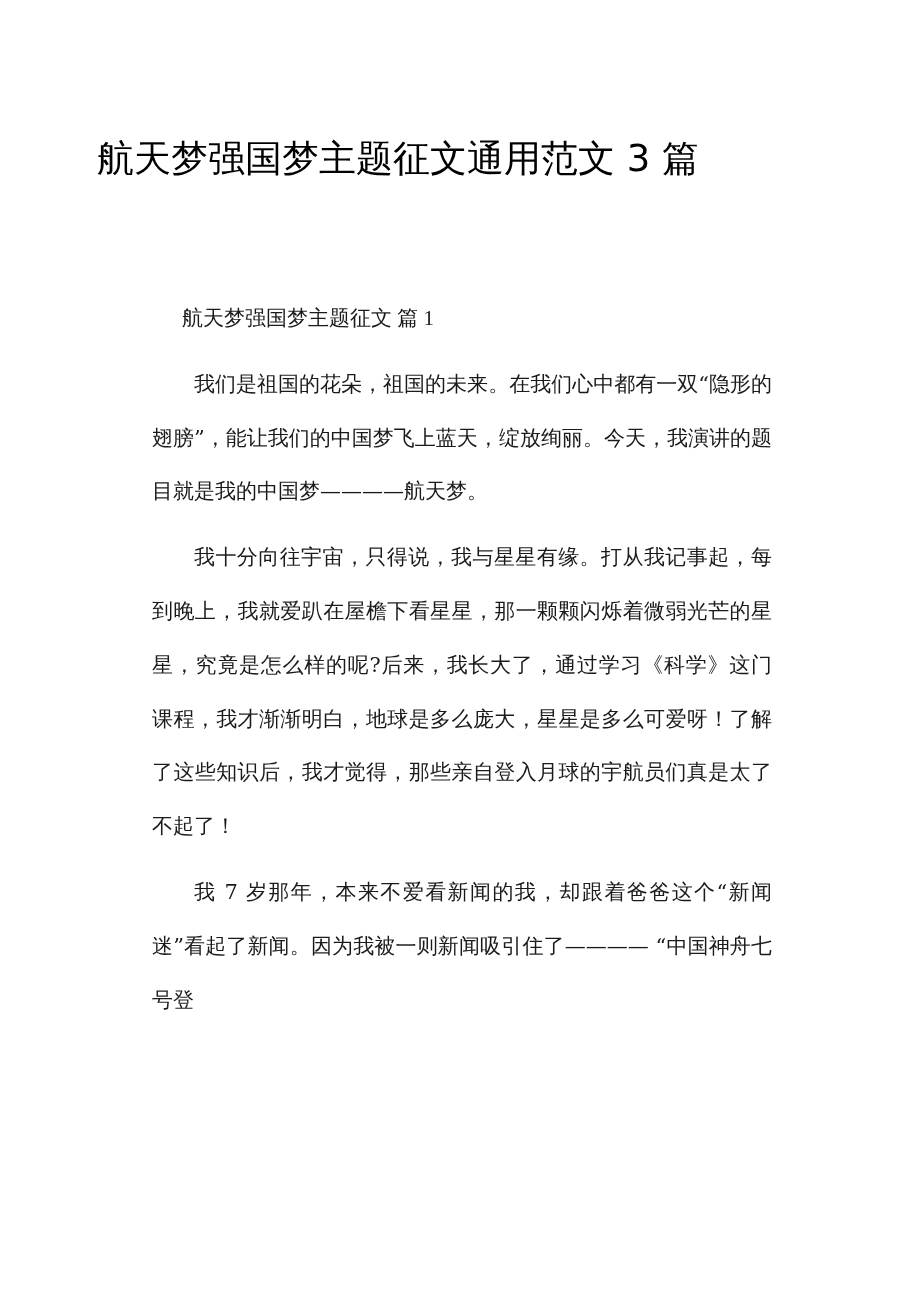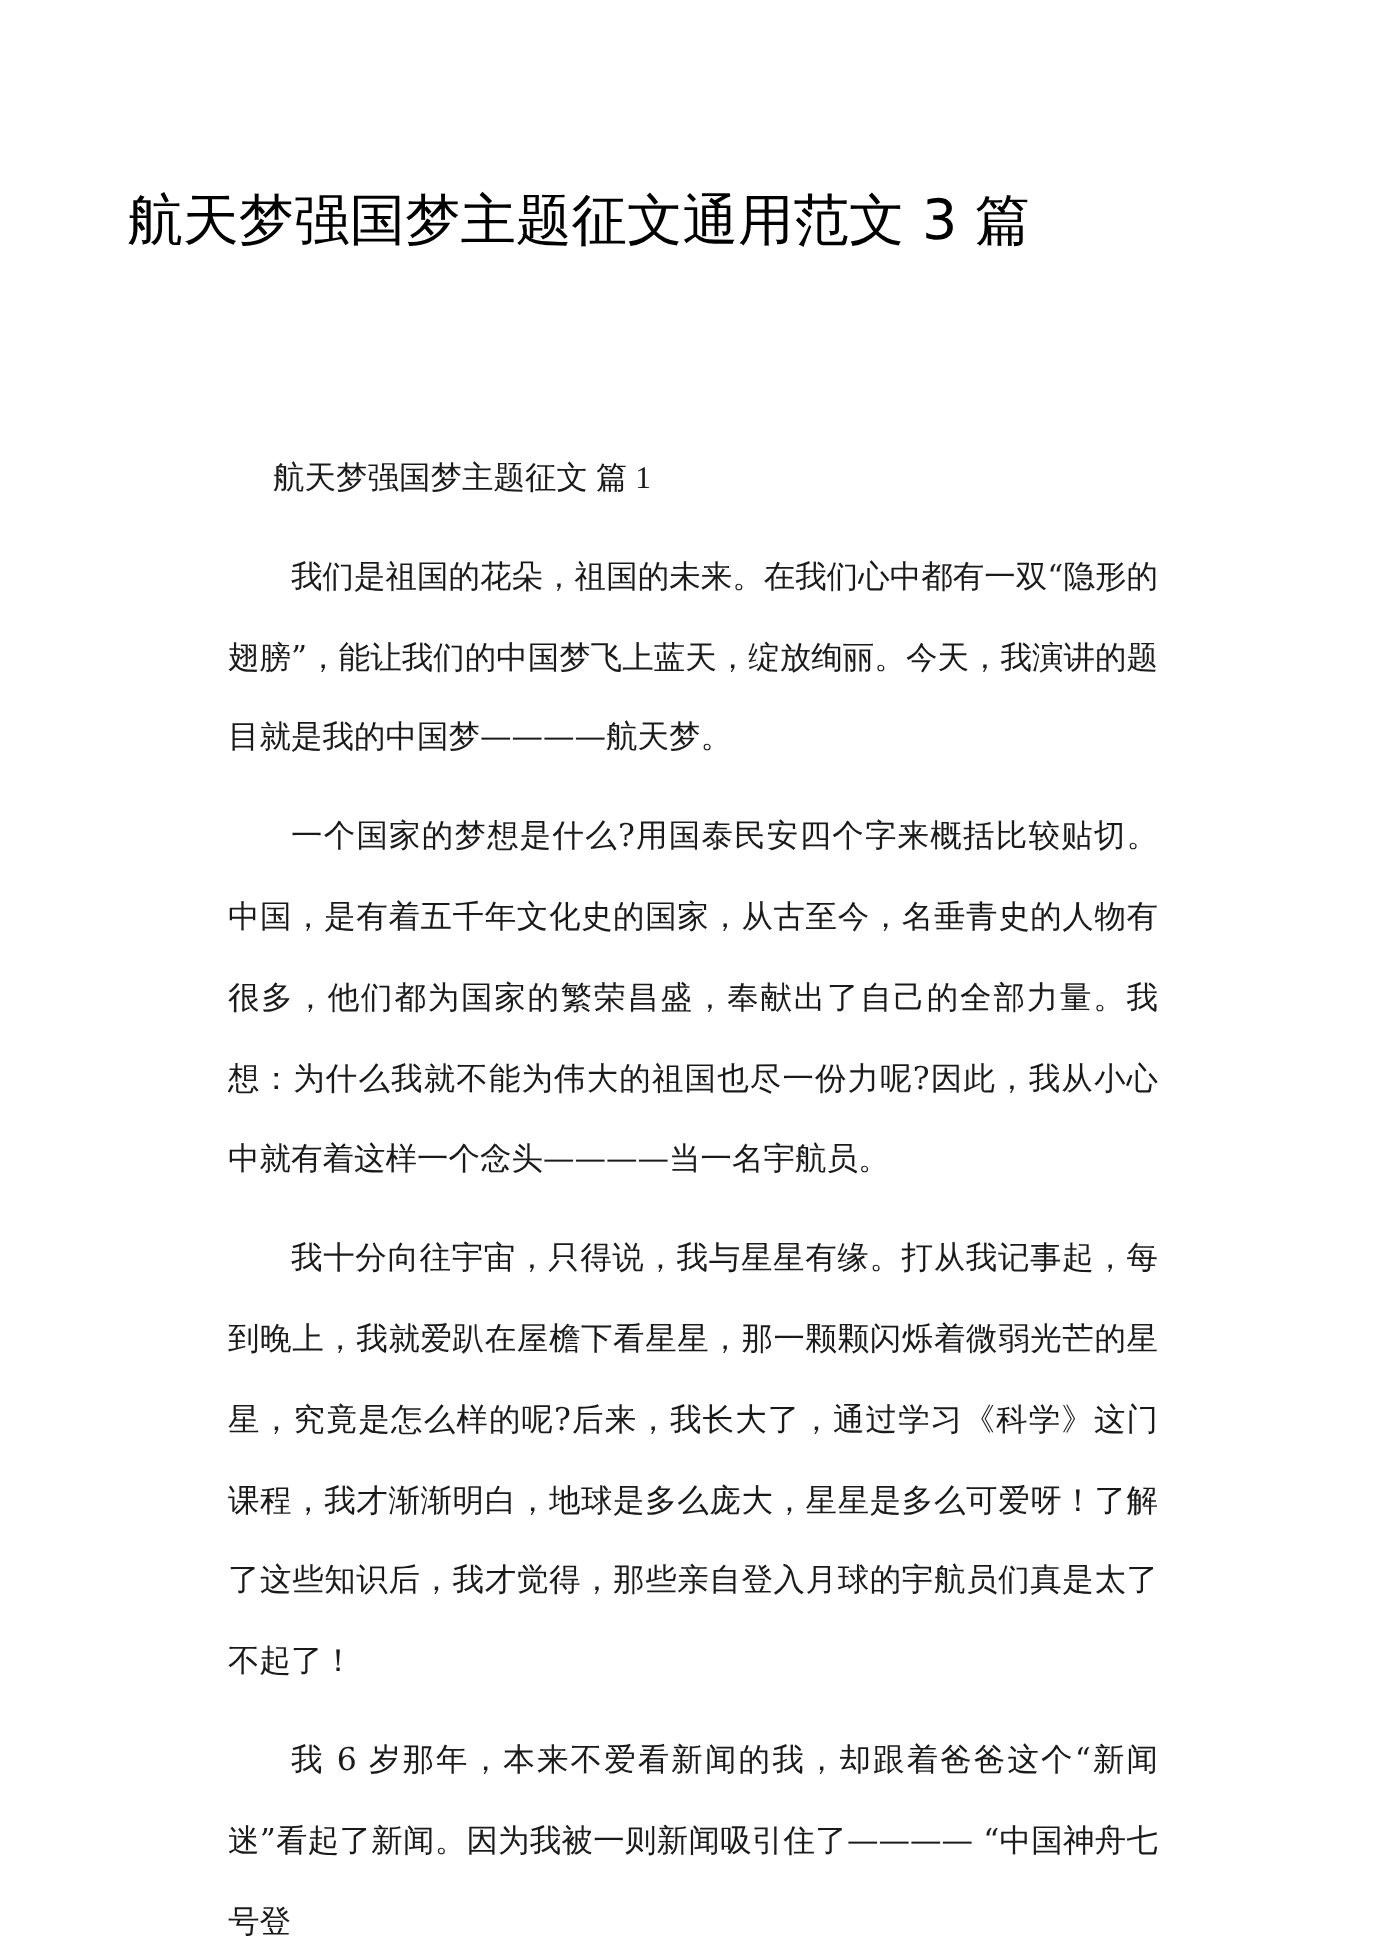--- a/index.html
+++ b/index.html
@@ -26,21 +26,21 @@
       position: absolute;
       top: 118px;
       left: 0;
       width: 764px;
       text-align: center;
       font-family: "DejaVu Sans", "Liberation Sans", sans-serif;
       font-size: 37px;
       line-height: 50px;
       letter-spacing: 0px;
       color: #000000;
-      margin: 4px;
+      margin: 16px;
       font-weight: normal;
     }
     .body-text {
       position: absolute;
       left: 140px;
       top: 292px;
       width: 644px;
       font-family: "DejaVu Serif", "Liberation Serif", serif;
       font-size: 21px;
       line-height: 53.8px;
@@ -64,17 +64,16 @@
   </style>
 </head>
 <body>
 
 <div class="page">
   <h1 class="doc-title">航天梦强国梦主题征文通用范文 3 篇</h1>
 
   <div class="body-text">
     <h2 class="section-heading">航天梦强国梦主题征文  篇 1</h2>
     <p>我们是祖国的花朵，祖国的未来。在我们心中都有一双“隐形的翅膀”，能让我们的中国梦飞上蓝天，绽放绚丽。今天，我演讲的题目就是我的中国梦————航天梦。</p>
-    <p>一个国家的梦想是什么?用国泰民安四个字来概括比较贴切。中国，是有着五千年文化史的国家，从古至今，名垂青史的人物有很多，他们都为国家的繁荣昌盛，奉献出了自己的全部力量。我想：为什么我就不能为伟大的祖国也尽一份力呢?因此，我从小心中就有着这样一个念头————当一名宇航员。</p>
     <p>我十分向往宇宙，只得说，我与星星有缘。打从我记事起，每到晚上，我就爱趴在屋檐下看星星，那一颗颗闪烁着微弱光芒的星星，究竟是怎么样的呢?后来，我长大了，通过学习《科学》这门课程，我才渐渐明白，地球是多么庞大，星星是多么可爱呀！了解了这些知识后，我才觉得，那些亲自登入月球的宇航员们真是太了不起了！</p>
-    <p>我 6 岁那年，本来不爱看新闻的我，却跟着爸爸这个“新闻迷”看起了新闻。因为我被一则新闻吸引住了———— “中国神舟七号登</p>
+    <p>我 7 岁那年，本来不爱看新闻的我，却跟着爸爸这个“新闻迷”看起了新闻。因为我被一则新闻吸引住了———— “中国神舟七号登</p>
   </div>
 </div>
 
 </body></html>

